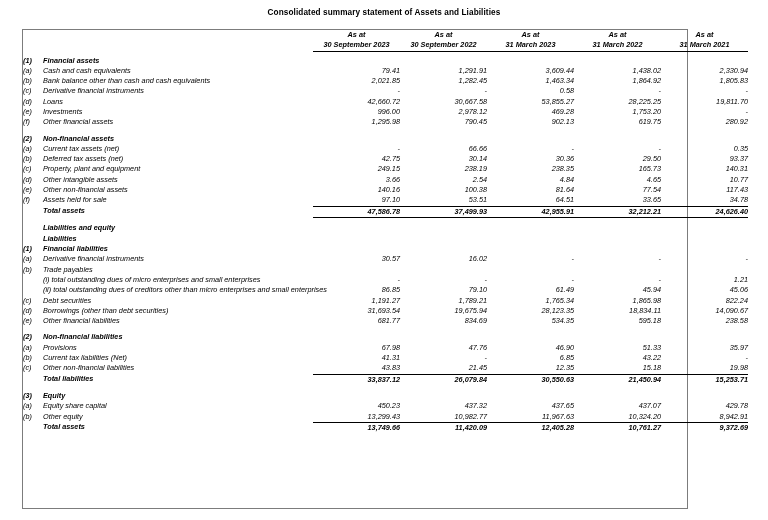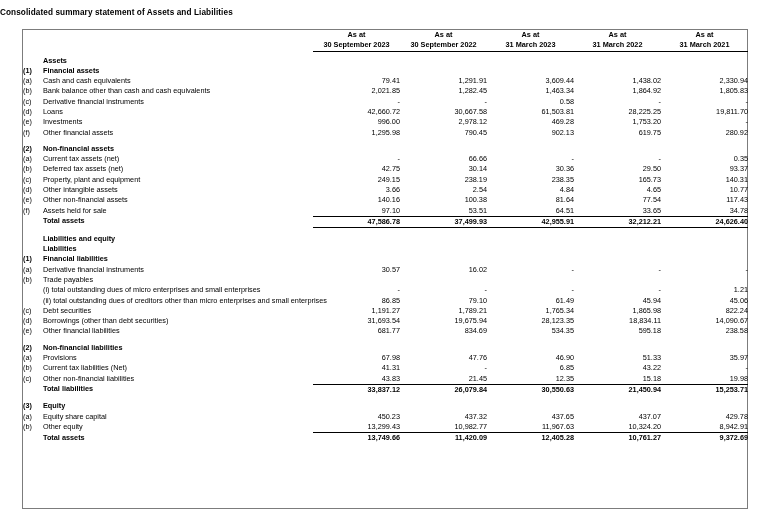--- a/index.html
+++ b/index.html
@@ -11,33 +11,35 @@
     color: #000000;
     overflow: hidden;
   }
   #page {
     position: relative;
     width: 768px;
     height: 520px;
     background: #fff;
   }
   #doc-title {
+    text-align: center;
     font-size: 8.2px;
     font-weight: bold;
     padding-top: 8px;
     letter-spacing: 0.1px;
   }
   #table-wrap {
     position: absolute;
     left: 22px;
     top: 29px;
-    width: 726px;
+    width: 666px;
     height: 480px;
     border: 1px solid #7c7c7c;
     background: #fff;
+    font-style: italic;
   }
   table.fin {
     border-collapse: collapse;
     width: 100%;
     table-layout: fixed;
     font-size: 7.3px;
   }
   table.fin td {
     padding: 0;
     vertical-align: top;
@@ -138,29 +140,20 @@
         <td class="numh">
           <span class="hdr-l1">As at</span>
           <span class="hdr-l2">31 March 2021</span>
         </td>
       </tr>
 
       <tr class="sp3">
             <td colspan="7"></td>
           </tr>
 
-      <tr>
-        <td class="idx"></td>
-        <td class="label b">Assets</td>
-        <td class="num"></td>
-            <td class="num"></td>
-        <td class="num"></td>
-            <td class="num"></td>
-        <td class="num"></td>
-      </tr>
 
       <tr>
         <td class="idx b">(1)</td>
         <td class="label b">Financial assets</td>
         <td class="num"></td>
             <td class="num"></td>
         <td class="num"></td>
             <td class="num"></td>
         <td class="num"></td>
       </tr>
@@ -190,21 +183,21 @@
         <td class="num">-</td>
         <td class="num">0.58</td>
         <td class="num">-</td>
         <td class="num">-</td>
       </tr>
       <tr>
         <td class="idx">(d)</td>
         <td class="label">Loans</td>
         <td class="num">42,660.72</td>
         <td class="num">30,667.58</td>
-        <td class="num">61,503.81</td>
+        <td class="num">53,855.27</td>
         <td class="num">28,225.25</td>
         <td class="num">19,811.70</td>
       </tr>
       <tr>
         <td class="idx">(e)</td>
         <td class="label">Investments</td>
         <td class="num">996.00</td>
         <td class="num">2,978.12</td>
         <td class="num">469.28</td>
         <td class="num">1,753.20</td>

